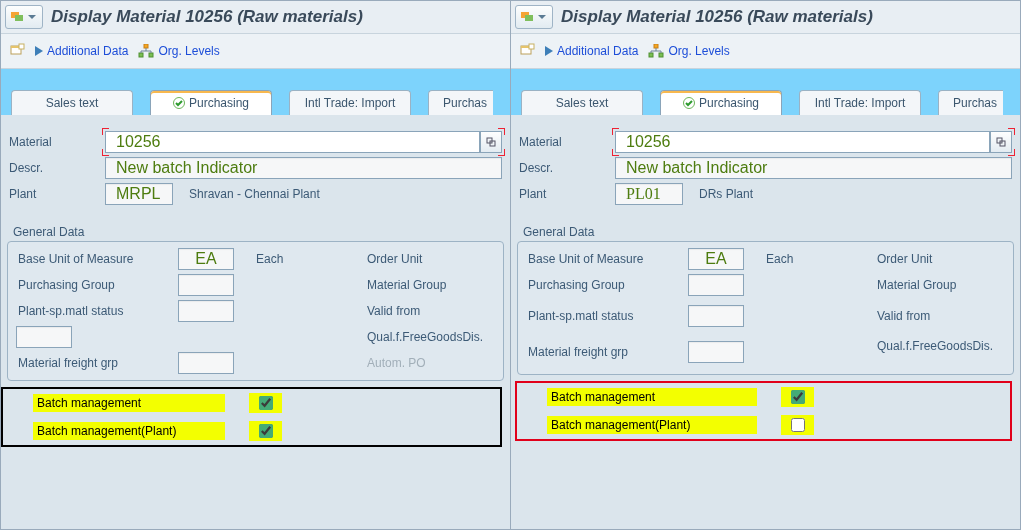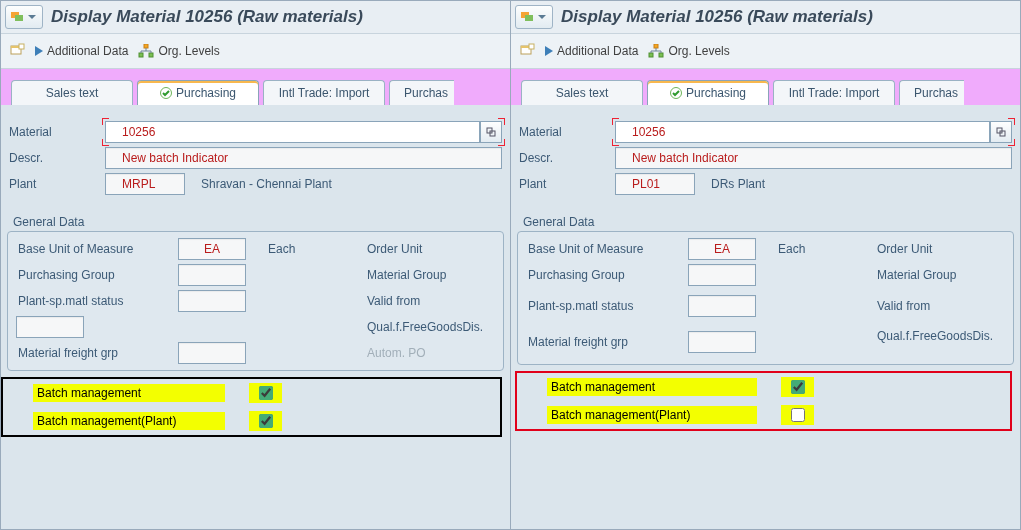--- a/index.html
+++ b/index.html
@@ -67,39 +67,40 @@
     border-bottom: 1px solid #c8d4dd;
     display: flex;
     align-items: center;
     gap: 10px;
     padding: 0 8px;
   }
   .tool {
     display: inline-flex;
     align-items: center;
     gap: 4px;
-    color: #404040;
+    color: #1d4ed8;
   }
   .tool svg { display:block; }
   .arrow-blue {
     display:inline-block;
     width: 0; height: 0;
     border-top: 5px solid transparent;
     border-bottom: 5px solid transparent;
     border-left: 8px solid #3e7fb8;
   }
 
   
   .tabstrip-wrap {
     height: 36px;
-    background: #f0abfc;
+    padding-top: 10px;
+    background: #7dd3fc;
     display: flex;
     align-items: flex-end;
     padding-left: 10px;
-    gap: 4px;
+    gap: 17px;
   }
   .tab {
     height: 24px;
     min-width: 92px;
     padding: 0 14px 0 14px;
     background: #f3f6f9;
     border: 1px solid #9ab2c4;
     border-bottom: none;
     border-radius: 4px 4px 0 0;
     color: #3b566e;
@@ -132,24 +133,24 @@
     gap: 6px;
   }
   .fieldlabel {
     width: 90px;
     color: #3c5a76;
   }
   .textin {
     height: 20px;
     background: #fff;
     border: 1px solid #8aa4b9;
-    padding: 0 16px;
+    padding: 0 10px;
     font-family: inherit;
-    font-size: 12px;
-    color: #b91c1c;
+    font-size: 16px;
+    color: #4d7c0f;
   }
   .ro {
     background: #f6f7f8;
     box-shadow: inset 0 1px 1px rgba(0,0,0,.05);
   }
   .red-outline {
     position: relative;
   }
   .redcorners {
     position:absolute; left:-3px; right:-3px; top:-3px; bottom:-3px;
@@ -436,21 +437,21 @@
               <i class="br"></i>
             </span>
         </div>
       </div>
       <div class="fieldrow">
         <div class="fieldlabel">Descr.</div>
         <input class="textin ro" style="flex: 1 1 0%;" readonly="" value="New batch Indicator">
       </div>
       <div class="fieldrow">
         <div class="fieldlabel">Plant</div>
-        <input class="textin ro" style="width: 46px;" readonly="" value="PL01">
+        <input class="textin ro" style="width: 46px; font-family: Liberation Serif, serif;" readonly="" value="PL01">
         <span style="padding-left:10px;color:#3c5a76;">DRs Plant</span>
       </div>
     </div>
 
     <div class="group">
       <div class="group-title">General Data</div>
       <div class="group-body">
         <div class="generalrow">
           <div class="gl-left">Base Unit of Measure</div>
           <input class="textin ro uom-box" readonly="" value="EA" style="">

